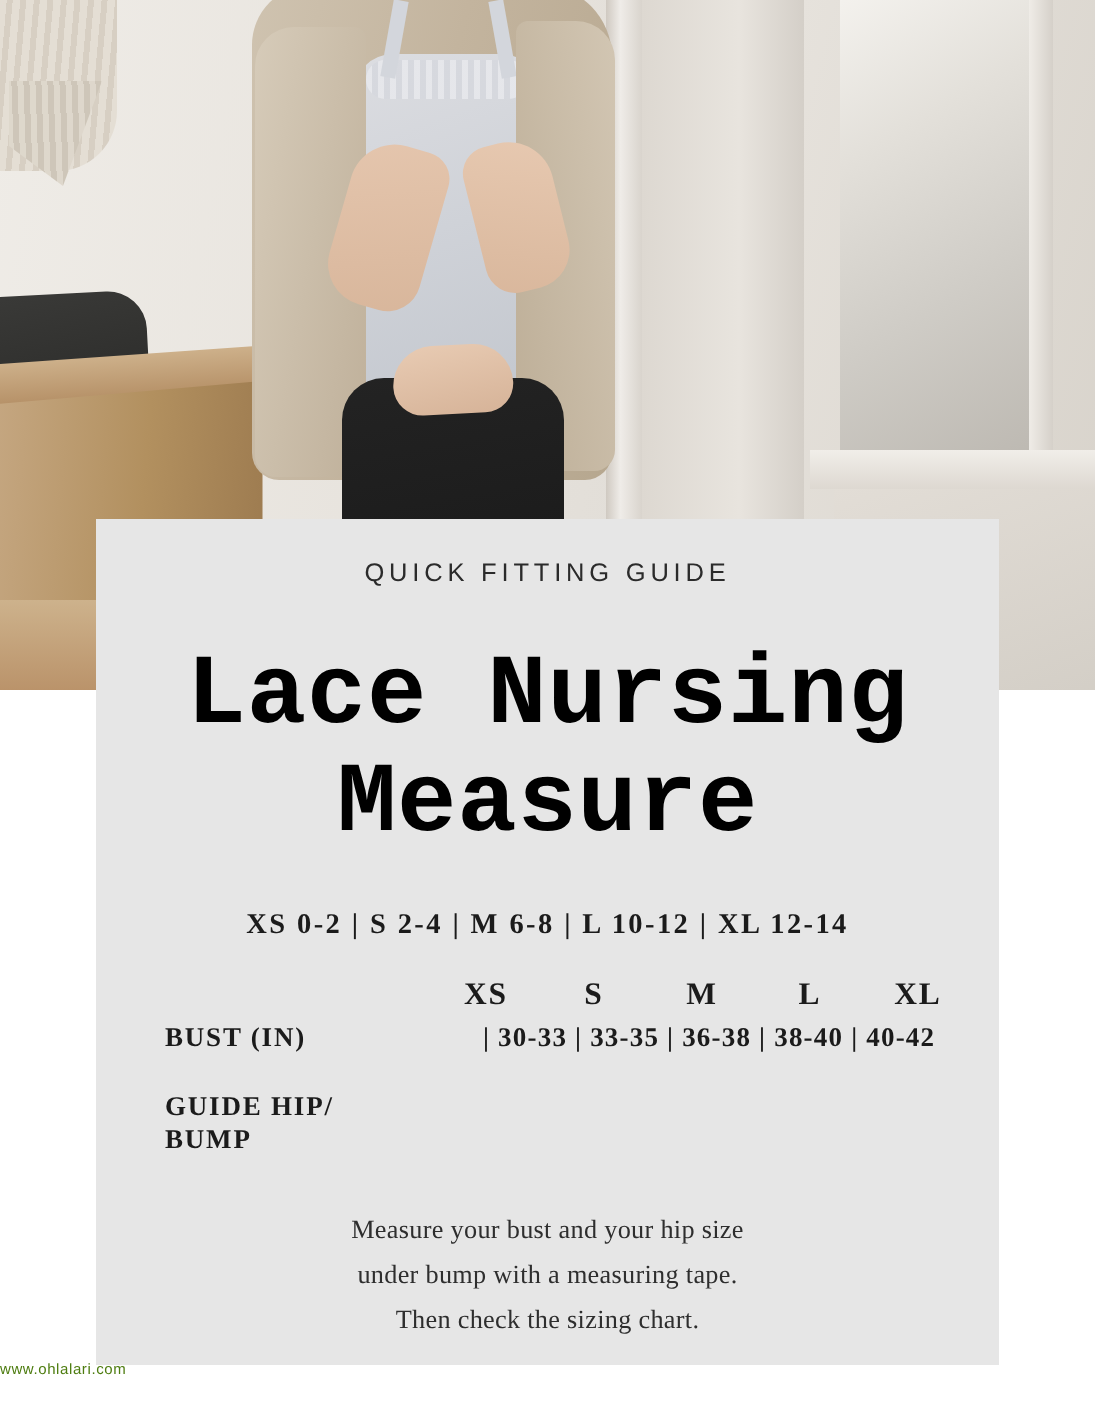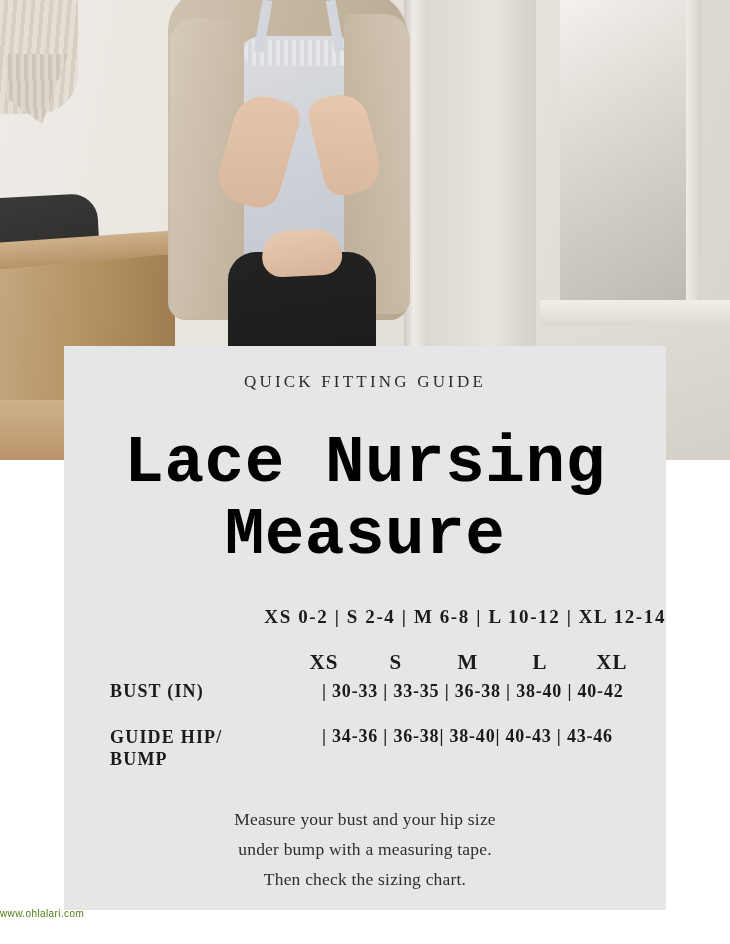--- a/index.html
+++ b/index.html
@@ -231,21 +231,21 @@
     left: 64px;
     top: 346px;
     width: 602px;
     height: 564px;
     background: #e6e6e6;
     text-align: center;
   }
   .eyebrow {
     margin: 0;
     padding-top: 26px;
-    font-family: Liberation Serif, serif;
+    font-family: Liberation Sans, sans-serif;
     font-size: 17px;
     letter-spacing: 3.2px;
     color: #2b2b2b;
     font-weight: 400;
   }
   .title {
     margin: 36px 0 0 0;
     font-family: Liberation Mono, monospace;
     font-weight: 700;
     font-size: 66px;
@@ -253,21 +253,20 @@
     color: #000000;
     letter-spacing: 0.5px;
   }
   .sizes-line {
     margin: 34px 0 4px 0;
     font-family: "Liberation Serif", serif;
     font-weight: 700;
     font-size: 19px;
     letter-spacing: 1.6px;
     color: #1b1b1b;
-    text-align: right;
   }
 
   
   .table-wrap {
     margin: 22px auto 0 auto;
     width: 530px;
     text-align: left;
     font-family: "Liberation Serif", serif;
     color: #1b1b1b;
   }
@@ -394,21 +393,20 @@
     <div class="data-row">
       <span class="row-label">BUST (IN)</span>
       <span class="row-values">| 30-33 | 33-35 | 36-38 | 38-40 | 40-42</span>
     </div>
 
     <div class="data-row row2">
       <span class="row-label-2">
         <span>GUIDE HIP/</span><br>
         <span>BUMP</span>
       </span>
-      <span class="row-values">| 34-36 | 36-38| 38-40| 40-43 | 43-46</span>
     </div>
 
   </div>
 
   <div class="instructions">
     <div>Measure your bust and your hip size</div>
     <div>under bump with a measuring tape.</div>
     <div>Then check the sizing chart.</div>
   </div>
 

